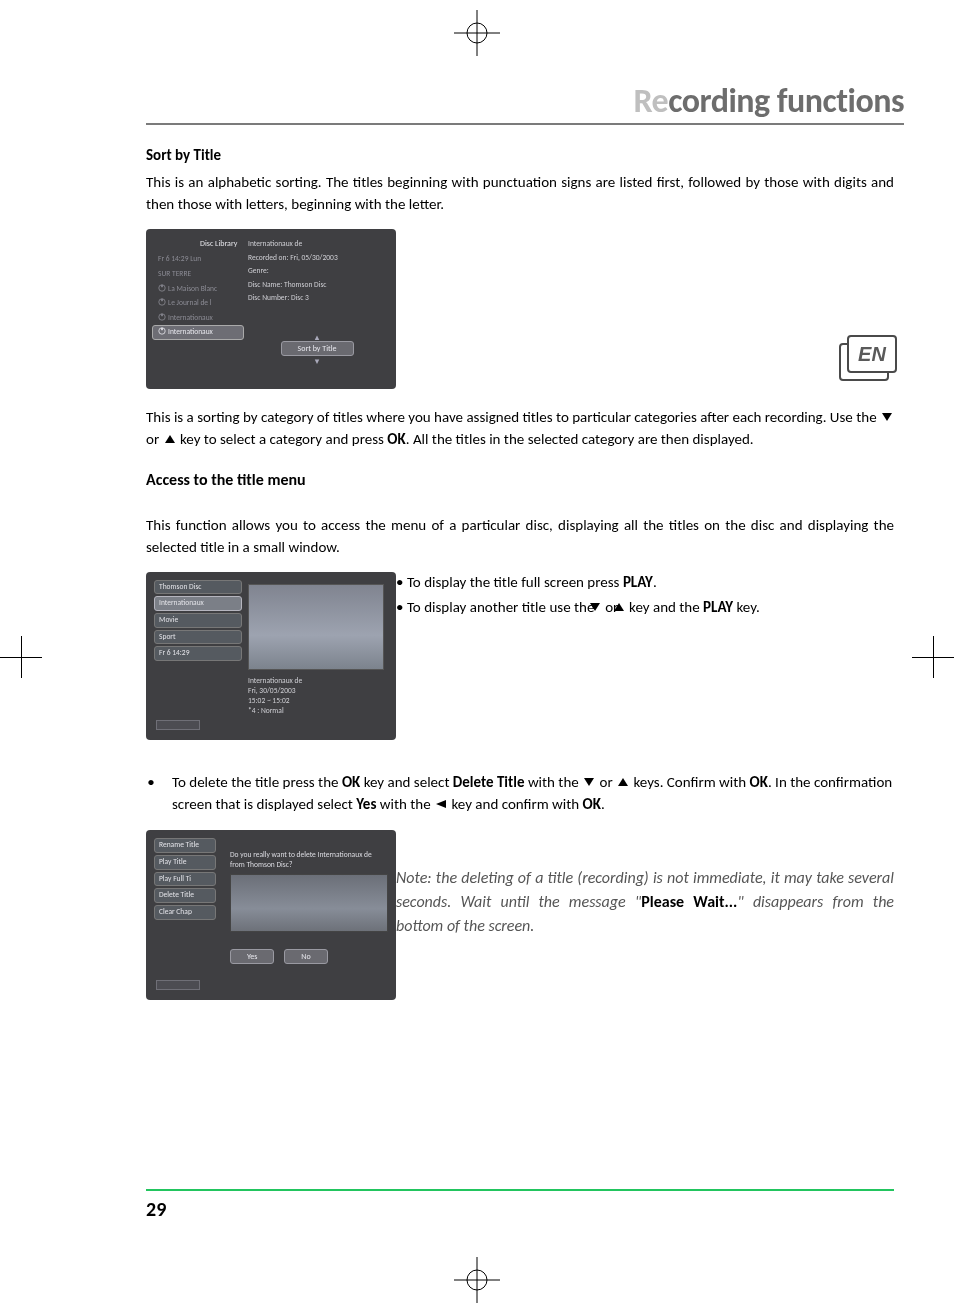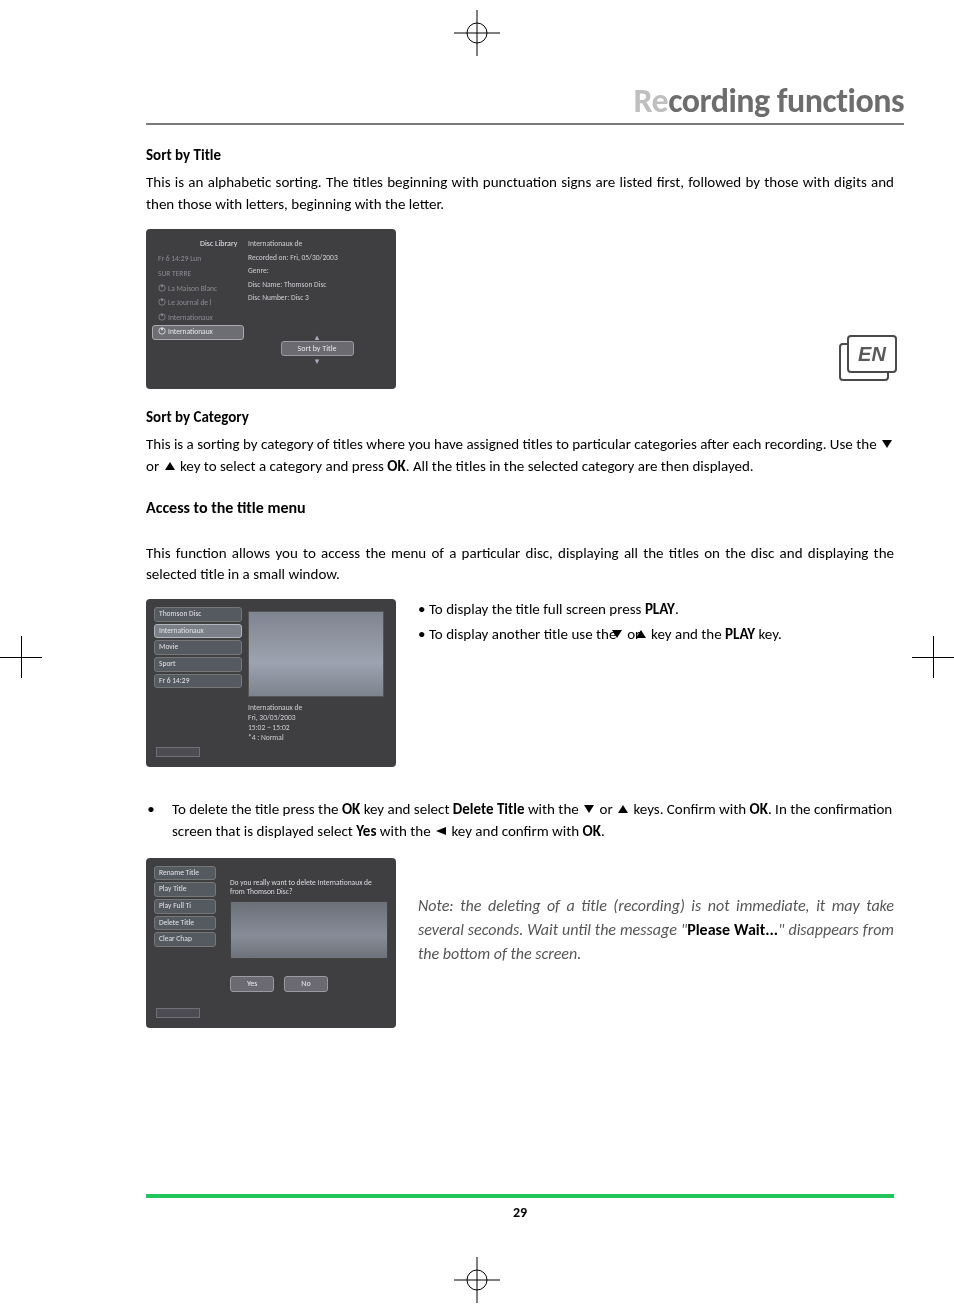--- a/index.html
+++ b/index.html
@@ -58,35 +58,35 @@
 
   .shot3 { width:250px; height:170px; }
   .shot3 .menuitem { border:1px solid #777; background:#555a60; border-radius:3px; margin:2px 2px; padding:1px 4px; font-size:7.5px; color:#e3e3e8; white-space:nowrap; overflow:hidden; width:62px; }
   .shot3 .dialog { position:absolute; left:78px; top:14px; right:6px; }
   .shot3 .dialog .txt { font-size:7.5px; color:#dcdce2; line-height:1.3; }
   .shot3 .dialog .preview { margin-top:4px; width:158px; height:58px; background:linear-gradient(#6b6f78, #878d98 60%, #6d7179); border:1px solid #444; }
   .shot3 .dialog .btns { margin-top:17px; }
   .shot3 .dialog .dbtn { display:inline-block; background:#6a6a70; border:1px solid #9a9aa2; border-radius:3px; padding:1px 16px; font-size:8px; color:#e8e8ee; margin-right:8px; }
   .shot3 .bottombar { position:absolute; left:4px; bottom:4px; width:44px; height:10px; border:1px solid #6f6f77; background:#4c4c52; }
 
-  .row { display:flex; gap:22px; align-items:flex-start; margin-bottom:14px; }
+  .row { display:flex; align-items:flex-start; margin-bottom:14px; }
   .row .txtcol { flex:1; }
   .row .txtcol li { list-style: none; margin-bottom:4px; text-indent:-10px; padding-left:10px; }
   .row .txtcol li::before { content:"• "; }
 
   .delete-bullet { display:flex; gap:16px; margin-bottom:14px; }
   .delete-bullet .dot { width:10px; text-align:center; }
   .delete-bullet .btxt { flex:1; }
 
   
   .en-badge { position:absolute; right:0; top:252px; width:70px; height:54px; }
   .en-badge svg { width:70px; height:54px; }
 
   
-  .footer { position:absolute; bottom:12px; left:80px; right:10px; border-top:4px solid #22c55e; text-align:center; padding-top:6px; font-weight:700; font-size:14px; }
+  .footer { position:absolute; bottom:12px; left:80px; right:10px; border-top:2px solid #22c55e; text-align:left; padding-top:6px; font-weight:700; font-size:20px; }
 </style>
 </head>
 <body>
 <div class="page">
 
 <div class="reg-top reg-mark">
   <svg width="46" height="46" viewBox="0 0 46 46">
         <circle cx="23" cy="23" r="10" fill="none" stroke="#000" stroke-width="1"></circle>
         <line x1="23" y1="0" x2="23" y2="46" stroke="#000"></line>
         <line x1="0" y1="23" x2="46" y2="23" stroke="#000"></line>
@@ -163,21 +163,20 @@
           <div class="line">Disc Number: Disc 3</div>
           <div class="btn">
             <div class="chev">▴</div>
             <div class="bbox">Sort by Title</div>
             <div class="chev">▾</div>
           </div>
         </div>
       </div>
     </div>
 
-    <h2>Sort by Category</h2>
     <p>
       <span>This is a sorting by category of titles where you have assigned titles to particular categories after each recording. Use the </span>
       <span class="arrow"><svg viewBox="0 0 14 12">
               <polygon points="2,2 12,2 7,10" fill="#000"></polygon>
             </svg></span>
       <span> or </span>
       <span class="arrow"><svg viewBox="0 0 14 12">
               <polygon points="7,2 12,10 2,10" fill="#000"></polygon>
             </svg></span>
       <span> key to select a category and press </span>

